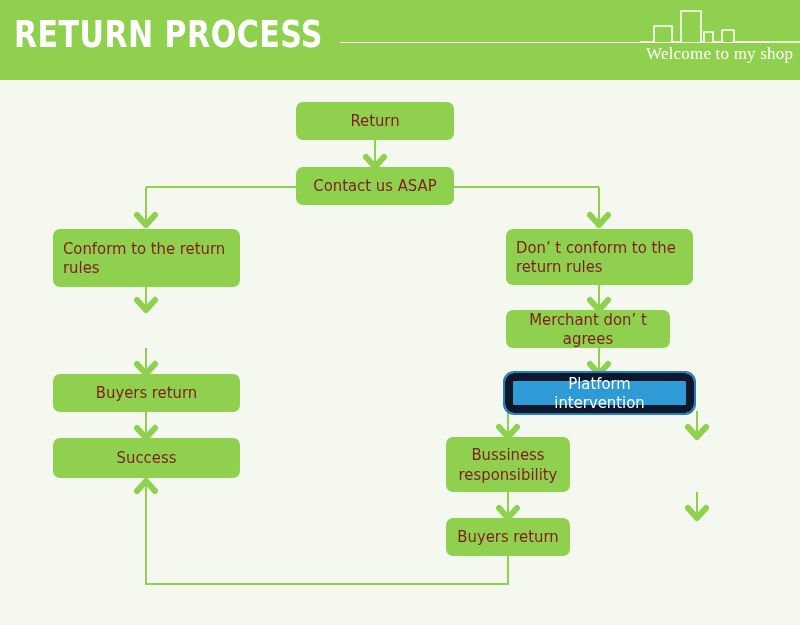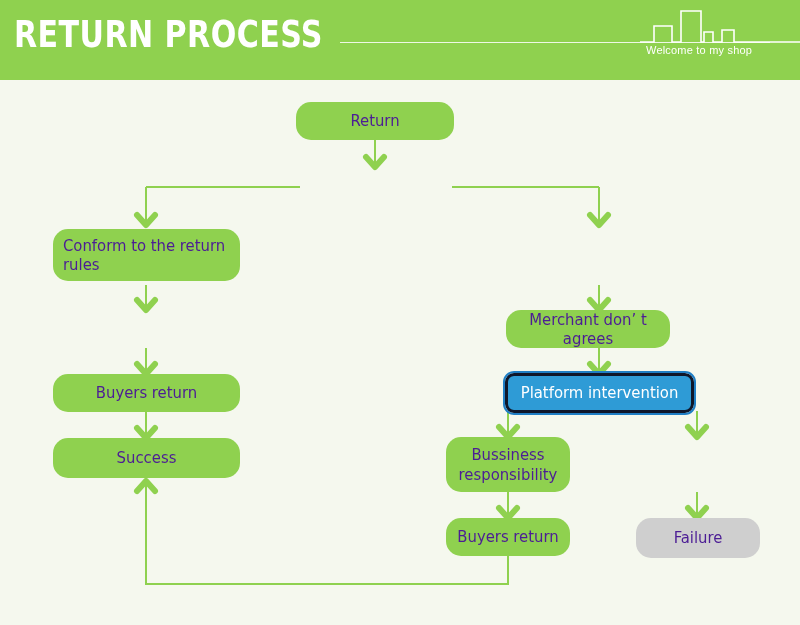--- a/index.html
+++ b/index.html
@@ -57,23 +57,23 @@
     position: absolute;
     left: 640px;
     top: 2px;
     width: 160px;
     height: 44px;
   }
   #header-tagline {
     position: absolute;
     left: 646px;
     top: 44px;
-    font-size: 11px;
+    font-size: 17px;
     color: #ffffff;
-    font-family: Liberation Sans, sans-serif;
+    font-family: Liberation Serif, serif;
     white-space: nowrap;
     letter-spacing: 0.2px;
   }
 
   
   #canvas {
     position: absolute;
     left: 0;
     top: 72px;
     width: 800px;
@@ -84,37 +84,37 @@
     left: 0;
     top: 0;
     width: 800px;
     height: 553px;
   }
 
   
   .node {
     position: absolute;
     box-sizing: border-box;
-    border-radius: 15px;
+    border-radius: 7px;
     display: flex;
     align-items: center;
-    color: #4c1d95;
+    color: #7f1d1d;
     font-size: 16.5px;
     line-height: 1.18;
     font-family: "DejaVu Sans Condensed", "Liberation Sans Narrow", "Liberation Sans", sans-serif;
   }
   .node.green {
     background: #8fd14f;
   }
   .node.gray {
     background: #cfcfcf;
   }
   .node.blue {
     background: #2e9bd6;
-    border: 3px solid #0f172a;
+    border: 8px solid #0f172a;
     outline: 2px solid #1f7ec4;
     outline-offset: 0px;
     color: #ffffff;
     border-radius: 9px;
   }
   .node .label {
     width: 100%;
     padding: 0 10px;
     box-sizing: border-box;
   }
@@ -183,50 +183,53 @@
 
         <polyline points="508,484 508,512 146,512 146,412"></polyline>
         <polyline points="137,419 146,409 155,419" stroke-width="6" stroke-linecap="round" stroke-linejoin="round"></polyline>
       </g>
     </svg>
 
     <div class="node green center" style="left:296px; top:30px; width:158px; height:38px;">
       <span class="label">Return</span>
     </div>
 
-
-    <div class="node green left" style="left:53px; top:157px; width:187px; height:52px;">
+    <div class="node green center" style="left:296px; top:95px; width:158px; height:38px;">
+      <span class="label">Contact us ASAP</span>
+    </div>
+
+    <div class="node green left" style="left:53px; top:157px; width:187px; height:58px;">
       <span class="label">Conform to the return rules</span>
     </div>
 
 
     <div class="node green center" style="left:53px; top:302px; width:187px; height:38px;">
       <span class="label">Buyers return</span>
     </div>
 
     <div class="node green center" style="left:53px; top:366px; width:187px; height:40px;justify-content:flex-end;">
       <span class="label">Success</span>
     </div>
 
+    <div class="node green left" style="left:506px; top:157px; width:187px; height:56px;">
+      <span class="label">Don’ t conform to the return rules</span>
+    </div>
 
     <div class="node green center" style="left:506px; top:238px; width:164px; height:38px;">
       <span class="label">Merchant don’ t agrees</span>
     </div>
 
     <div class="node blue center" style="left:505px; top:301px; width:189px; height:40px;">
       <span class="label">Platform intervention</span>
     </div>
 
     <div class="node green center" style="left:446px; top:365px; width:124px; height:55px;">
       <span class="label">Bussiness responsibility</span>
     </div>
 
 
     <div class="node green center" style="left:446px; top:446px; width:124px; height:38px;">
       <span class="label">Buyers return</span>
     </div>
 
-    <div class="node gray center" style="left:636px; top:446px; width:124px; height:40px;">
-      <span class="label">Failure</span>
-    </div>
 
   </div>
 </div>
 
 </body></html>

